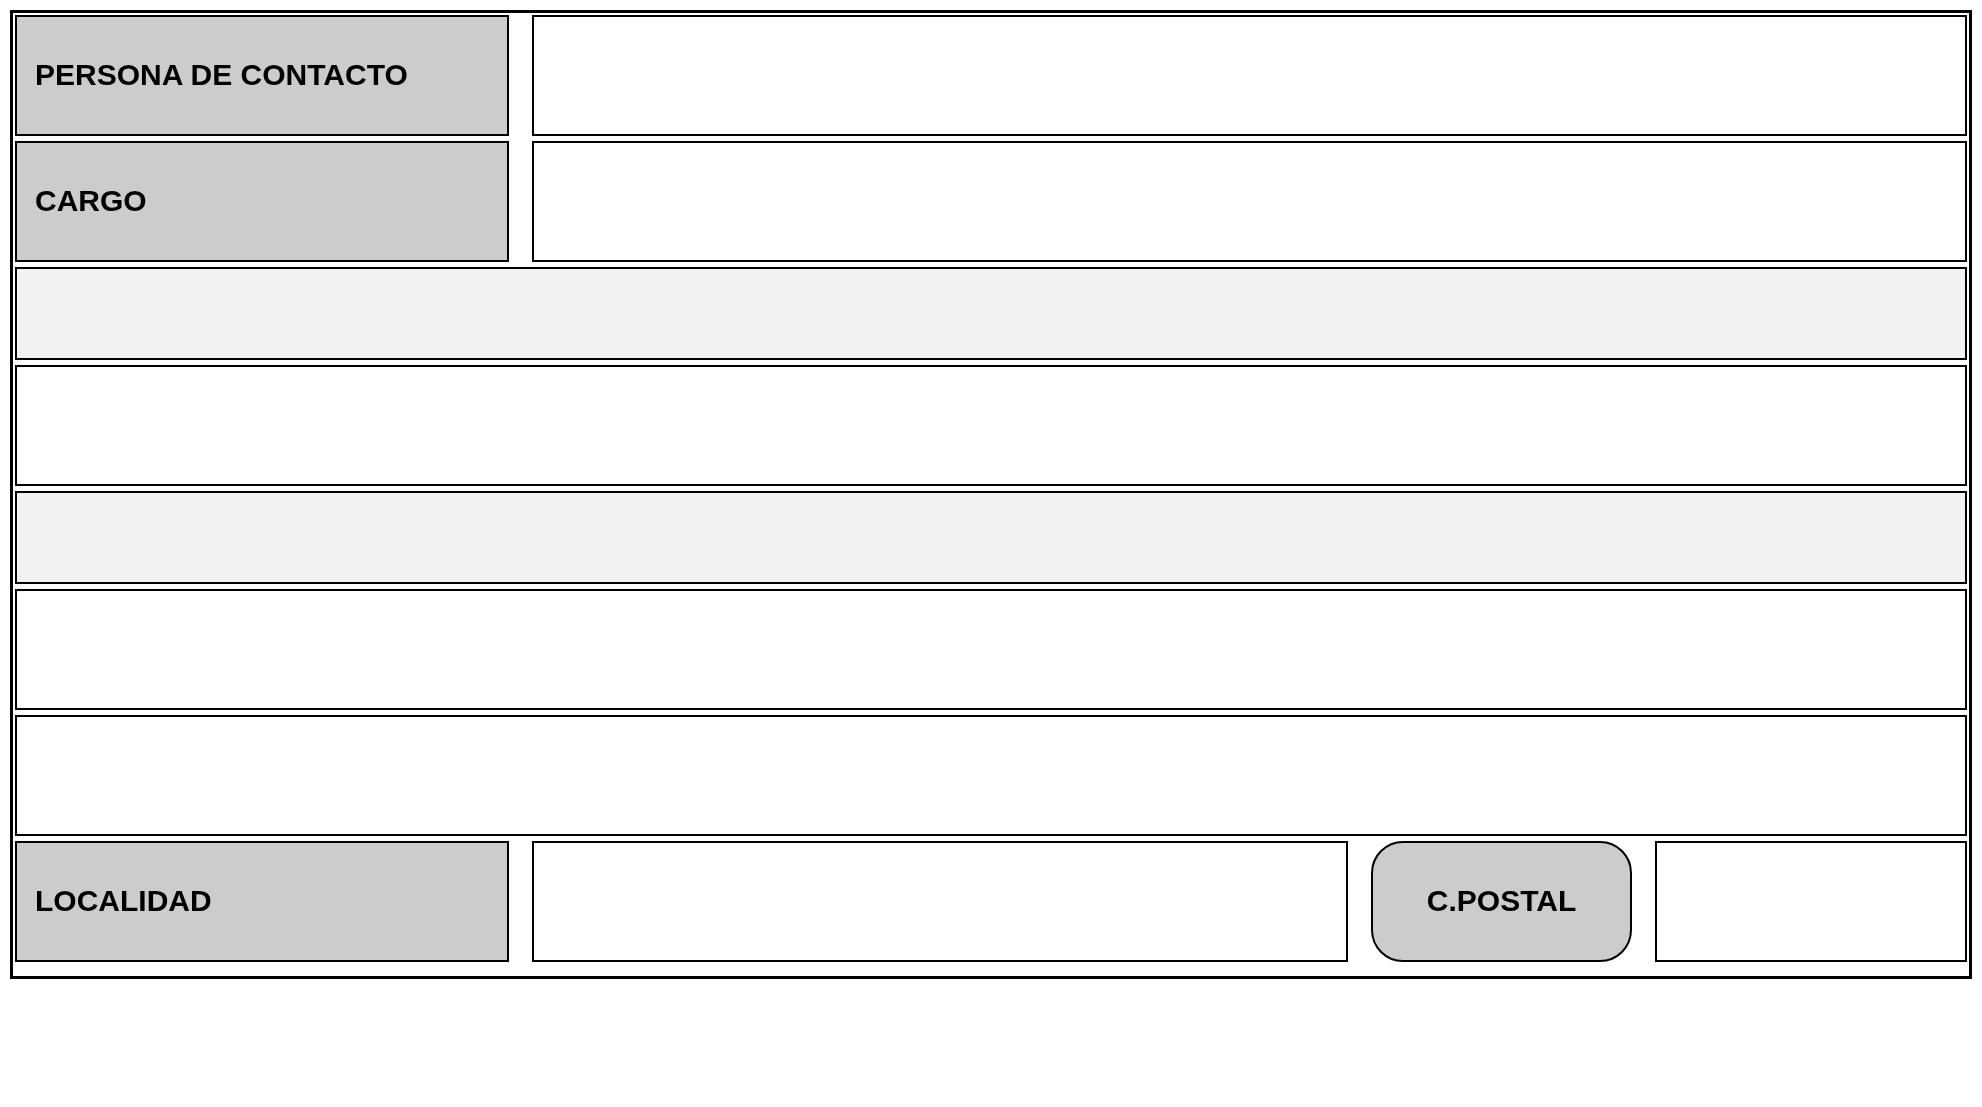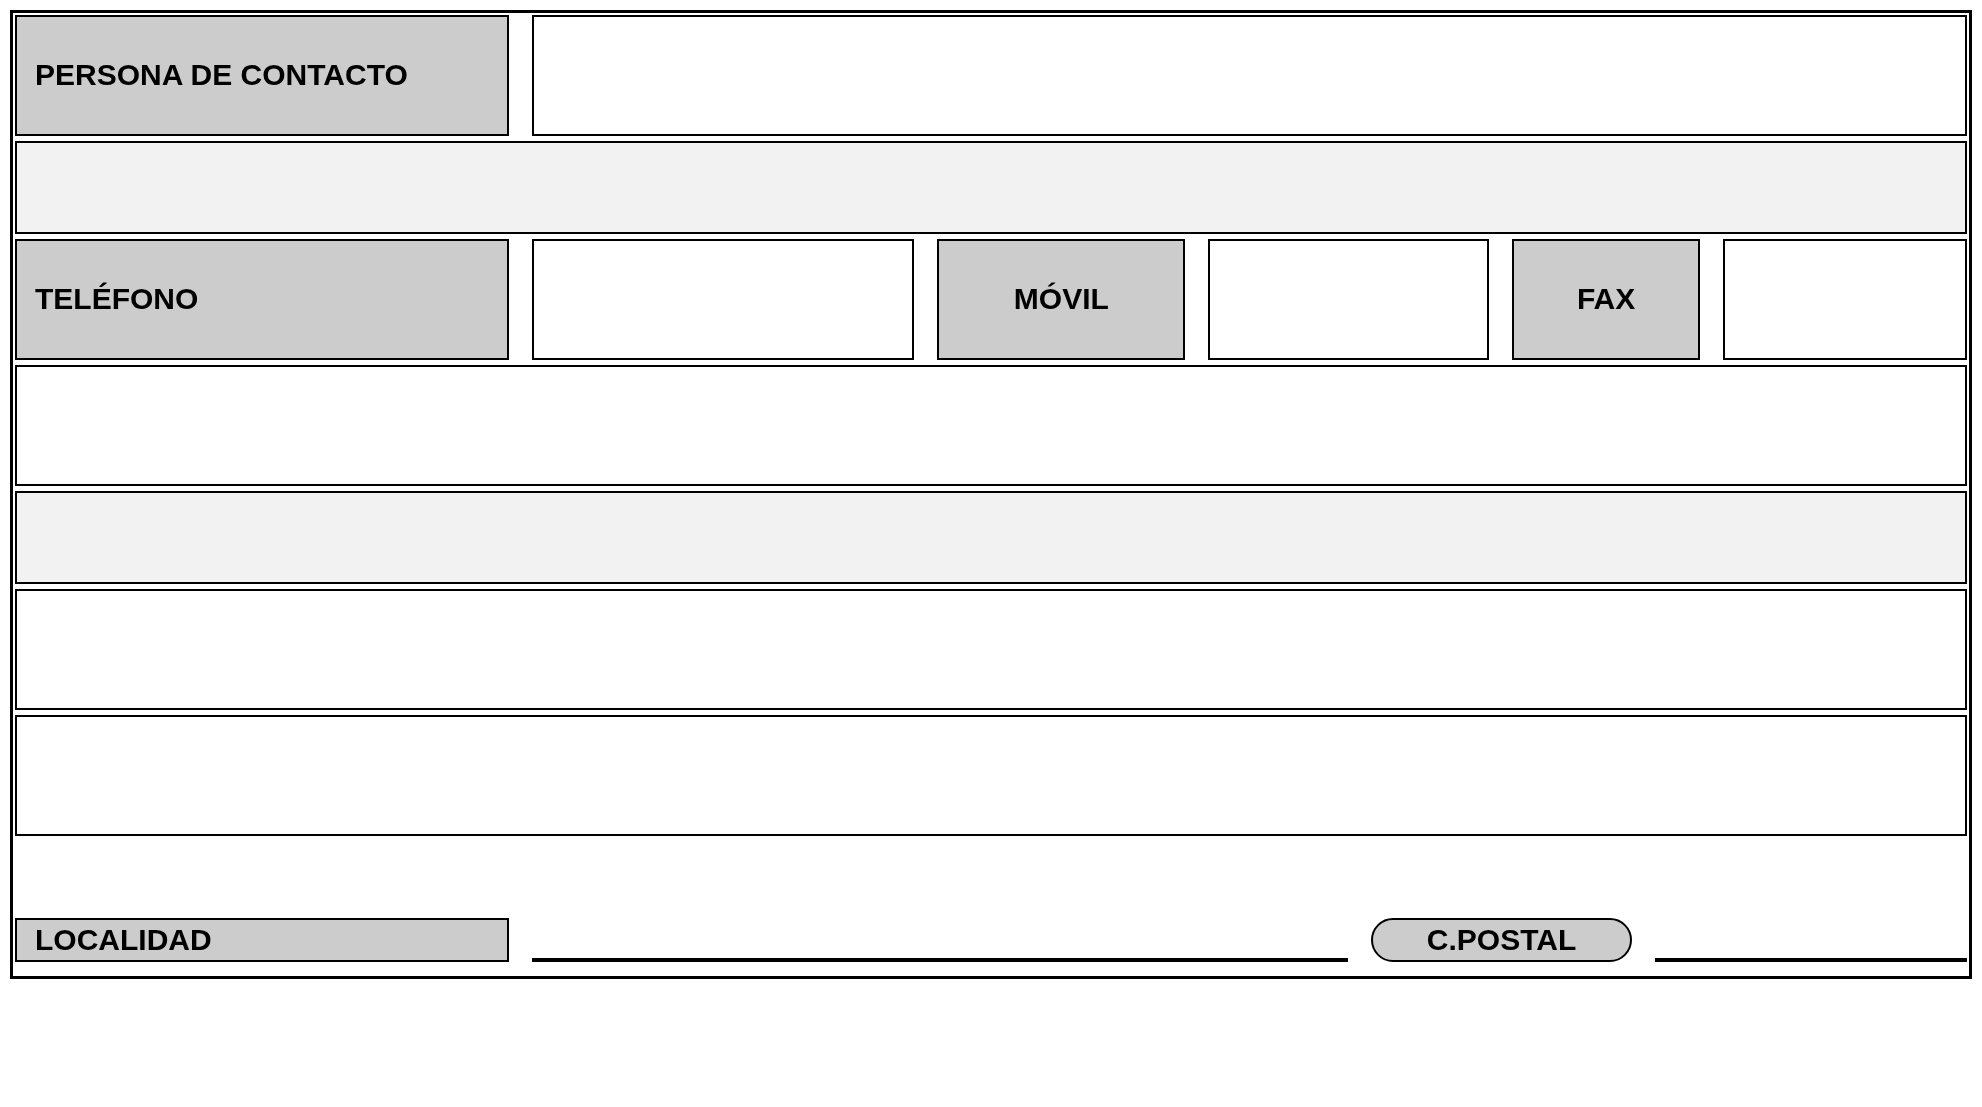--- a/index.html
+++ b/index.html
@@ -20,21 +20,21 @@
     border: 3px solid #000000;
     background: #ffffff;
     padding: 2px;
   }
   .row {
     display: flex;
     gap: 23px;
     height: 121px;
     margin-bottom: 5px;
   }
-  .row:last-child { margin-bottom: 12px; align-items: flex-end; }
+  .row:last-child { margin-bottom: 12px; }
   .row.sep-row { height: 93px; }
   .cell {
     box-sizing: border-box;
     border: 2px solid #000000;
   }
   .label-cell {
     background: #cccccc;
     display: flex;
     align-items: center;
     padding: 0 30px 0 18px;
@@ -68,33 +68,29 @@
 </head>
 <body>
 
 <div class="form-table">
 
   <div class="row">
     <div class="cell label-cell w-label">PERSONA DE CONTACTO</div>
     <div class="cell value-cell flex1"></div>
   </div>
 
+  <div class="row">
+    <div class="cell label-cell w-label">CARGO</div>
+    <div class="cell value-cell flex1"></div>
+  </div>
 
   <div class="row sep-row">
     <div class="sep-cell"></div>
   </div>
 
-  <div class="row">
-    <div class="cell label-cell w-label">TELÉFONO</div>
-    <div class="cell value-cell w-tel"></div>
-    <div class="cell label-cell center w-movil">MÓVIL</div>
-    <div class="cell value-cell w-movilval"></div>
-    <div class="cell label-cell center w-fax">FAX</div>
-    <div class="cell value-cell flex1"></div>
-  </div>
 
   <div class="row">
     <div class="cell value-cell flex1"></div>
   </div>
 
   <div class="row sep-row">
     <div class="sep-cell"></div>
   </div>
 
   <div class="row">

